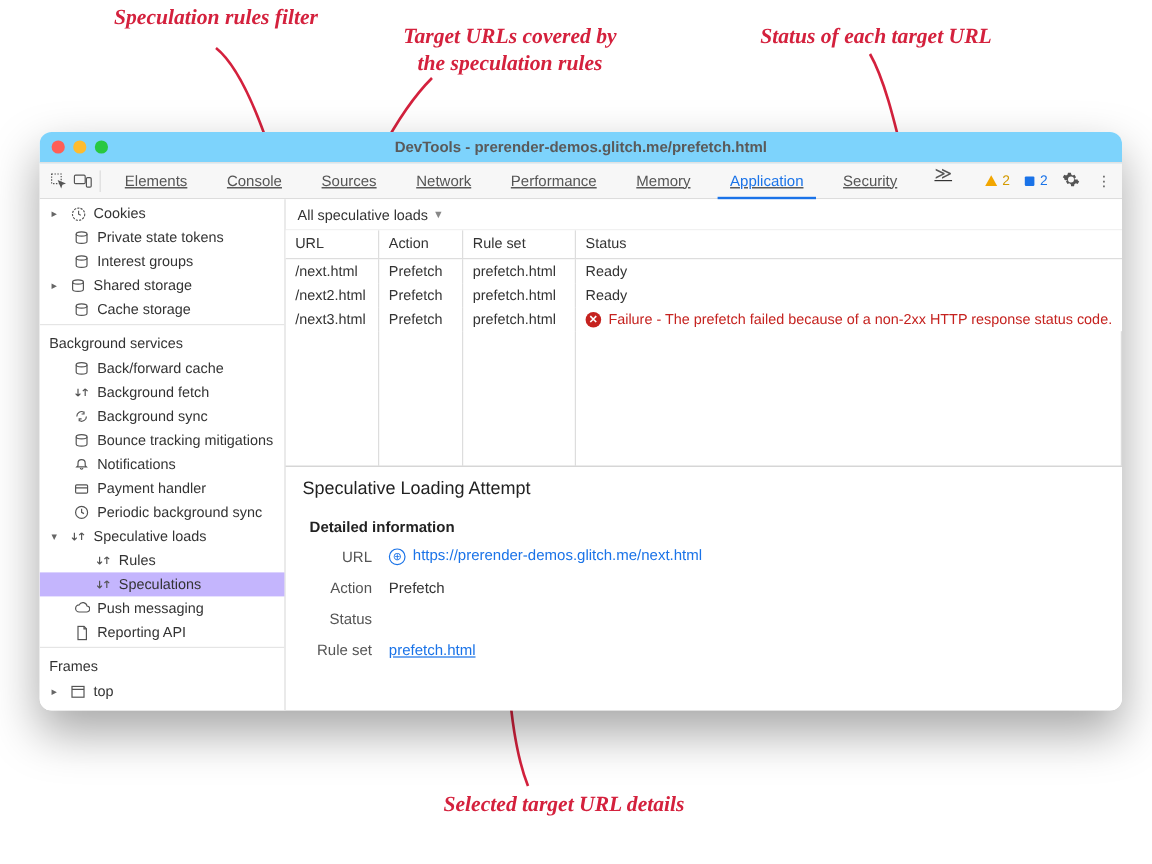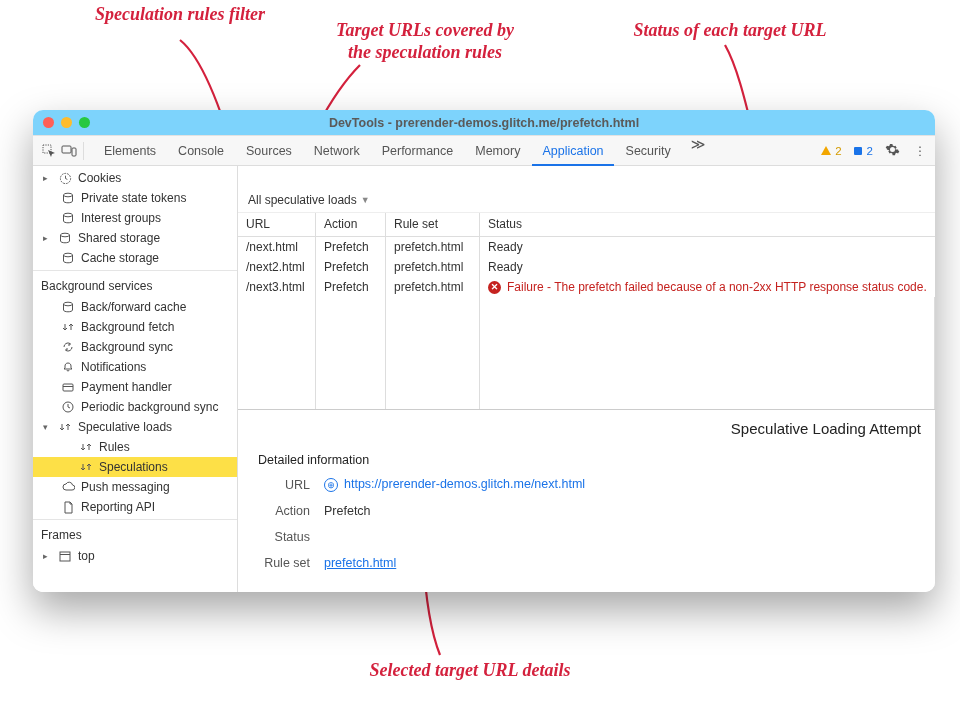--- a/index.html
+++ b/index.html
@@ -9,60 +9,60 @@
   .arrow { position: absolute; pointer-events: none; }
   
   .window { position: absolute; left: 33px; top: 110px; width: 902px; background: #fff; border-radius: 10px; box-shadow: 0 18px 40px rgba(0,0,0,0.35); overflow: hidden; }
   .titlebar { height: 26px; background: #7dd3fc; border-bottom: 1px solid #e2e2e2; display: flex; align-items: center; padding: 0 10px; position: relative; }
   .dots { display: flex; gap: 7px; }
   .dot { width: 11px; height: 11px; border-radius: 50%; }
   .dot.r { background: #ff5f57; } .dot.y { background: #febc2e; } .dot.g { background: #28c840; }
   .titletext { position: absolute; left: 0; right: 0; text-align: center; font-size: 12.5px; color: #5a5a5a; font-weight: 600; }
   .topbar { height: 30px; display: flex; align-items: center; border-bottom: 1px solid #ddd; background: #f7f7f7; padding: 0 6px; }
   .tb-ic { width: 20px; height: 20px; display: flex; align-items: center; justify-content: center; color: #555; }
-  .tabs { display: flex; margin-left: 6px; gap: 2px; }
+  .tabs { display: flex; margin-left: 6px; gap: 13px; text-decoration: underline; }
   .tab { padding: 0 10px; height: 30px; line-height: 30px; color: #555; font-size: 12.5px; }
   .tab.active { color: #1a73e8; border-bottom: 2px solid #1a73e8; }
   .more { padding: 0 8px; color: #555; font-size: 14px; }
   .right-ind { margin-left: auto; display: flex; align-items: center; gap: 10px; }
   .badge { display: inline-flex; align-items: center; gap: 3px; font-size: 11.5px; }
   .badge .tri { width: 12px; height: 12px; }
   .badge.warn { color: #d39a00; }
   .badge.issue { color: #1a73e8; }
   .gearbtn, .kebab { width: 18px; text-align: center; color: #555; }
   .body { display: flex; background: #fff; }
   
   .sidebar { width: 205px; border-right: 1px solid #ddd; background: #fff; font-size: 12px; color: #333; padding-top: 2px; }
   .sidebar .group { padding: 6px 8px 4px 8px; color: #333; font-size: 12px; }
   .sidebar hr { border: none; border-top: 1px solid #e5e5e5; margin: 2px 0; }
   .row { display: flex; align-items: center; gap: 6px; height: 20px; padding-left: 10px; }
   .row.indent { padding-left: 28px; }
   .row.indent2 { padding-left: 46px; }
-  .row.selected { background: #fde047; }
+  .row.selected { background: #c4b5fd; }
   .tw { width: 9px; display: inline-block; color: #666; font-size: 9px; }
   .ic { width: 14px; height: 14px; display: inline-flex; align-items: center; justify-content: center; color: #555; }
   .lbl { white-space: nowrap; }
   
   .main { flex: 1; display: flex; flex-direction: column; }
-  .filter { height: 26px; border-bottom: 1px solid #eee; display: flex; align-items: center; padding-left: 10px; color: #333; font-size: 12px; gap: 4px; margin-top: 21px; }
+  .filter { height: 26px; border-bottom: 1px solid #eee; display: flex; align-items: center; padding-left: 10px; color: #333; font-size: 12px; gap: 4px; }
   .filter .chev { color: #888; font-size: 9px; }
   .grid-head { display: flex; height: 24px; border-bottom: 1px solid #ddd; background: #fff; }
   .grid-head .col { border-right: 1px solid #ddd; padding: 4px 8px; font-size: 12px; color: #333; }
   .grid-body { }
   .grid-row { display: flex; height: 20px; align-items: center; font-size: 12px; }
   .grid-row .col { border-right: 1px solid #ddd; padding: 0 8px; height: 100%; display: flex; align-items: center; }
   .col.url { width: 78px; } .col.act { width: 70px; } .col.rs { width: 94px; } .col.st { flex: 1; border-right: none; }
   .grid-spacer { height: 112px; display: flex; }
   .grid-spacer .col { border-right: 1px solid #ddd; }
   .err { color: #c5221f; display: flex; align-items: center; gap: 6px; }
   .err-ic { width: 13px; height: 13px; border-radius: 50%; background: #c5221f; color: #fff; display: inline-flex; align-items: center; justify-content: center; font-size: 9px; font-weight: bold; }
   .divider-h { border-top: 1px solid #ccc; }
   .detail { padding: 10px 14px 16px 14px; }
-  .detail h2 { font-size: 15px; font-weight: 500; color: #222; margin-bottom: 12px; text-align: right; }
-  .detail .sub { font-size: 12.5px; font-weight: 400; color: #222; padding: 4px 6px; }
+  .detail h2 { font-size: 15px; font-weight: 500; color: #222; margin-bottom: 12px; }
+  .detail .sub { font-size: 12.5px; font-weight: 700; color: #222; padding: 4px 6px; }
   .kv { display: flex; align-items: center; gap: 14px; padding: 6px 6px; font-size: 12.5px; }
   .kv .k { width: 52px; text-align: right; color: #555; }
   .kv .v { color: #333; }
   .link { color: #1a73e8; }
   .link.u { text-decoration: underline; }
   .urlic { width: 14px; height: 14px; border: 1.3px solid #1a73e8; border-radius: 50%; display: inline-flex; align-items: center; justify-content: center; color: #1a73e8; font-size: 9px; margin-right: 6px; }
 </style>
 </head>
 <body>
 <div class="canvas">
@@ -214,20 +214,29 @@
             <span class="ic">
               <svg width="12" height="12" viewBox="0 0 12 12">
                 <path d="M2 6a4 4 0 016-3.5M10 6a4 4 0 01-6 3.5M8 2v2H6M4 10V8h2" stroke="#555" fill="none"></path>
               </svg>
             </span>
             <span class="lbl">Background sync</span>
           </div>
       <div class="row indent">
             <span class="ic">
               <svg width="12" height="12" viewBox="0 0 12 12">
+                <ellipse cx="6" cy="3" rx="4.5" ry="1.8" fill="none" stroke="#555"></ellipse>
+                <path d="M1.5 3v6c0 1 2 1.8 4.5 1.8s4.5-.8 4.5-1.8V3" fill="none" stroke="#555"></path>
+              </svg>
+            </span>
+            <span class="lbl">Bounce tracking mitigations</span>
+          </div>
+      <div class="row indent">
+            <span class="ic">
+              <svg width="12" height="12" viewBox="0 0 12 12">
                 <path d="M6 2c2 0 3 1.5 3 3v2l1 1H2l1-1V5c0-1.5 1-3 3-3zM5 9a1 1 0 002 0" stroke="#555" fill="none"></path>
               </svg>
             </span>
             <span class="lbl">Notifications</span>
           </div>
       <div class="row indent">
             <span class="ic">
               <svg width="12" height="12" viewBox="0 0 12 12">
                 <rect x="1" y="3" width="10" height="7" rx="1" fill="none" stroke="#555"></rect>
                 <line x1="1" y1="5.5" x2="11" y2="5.5" stroke="#555"></line>

